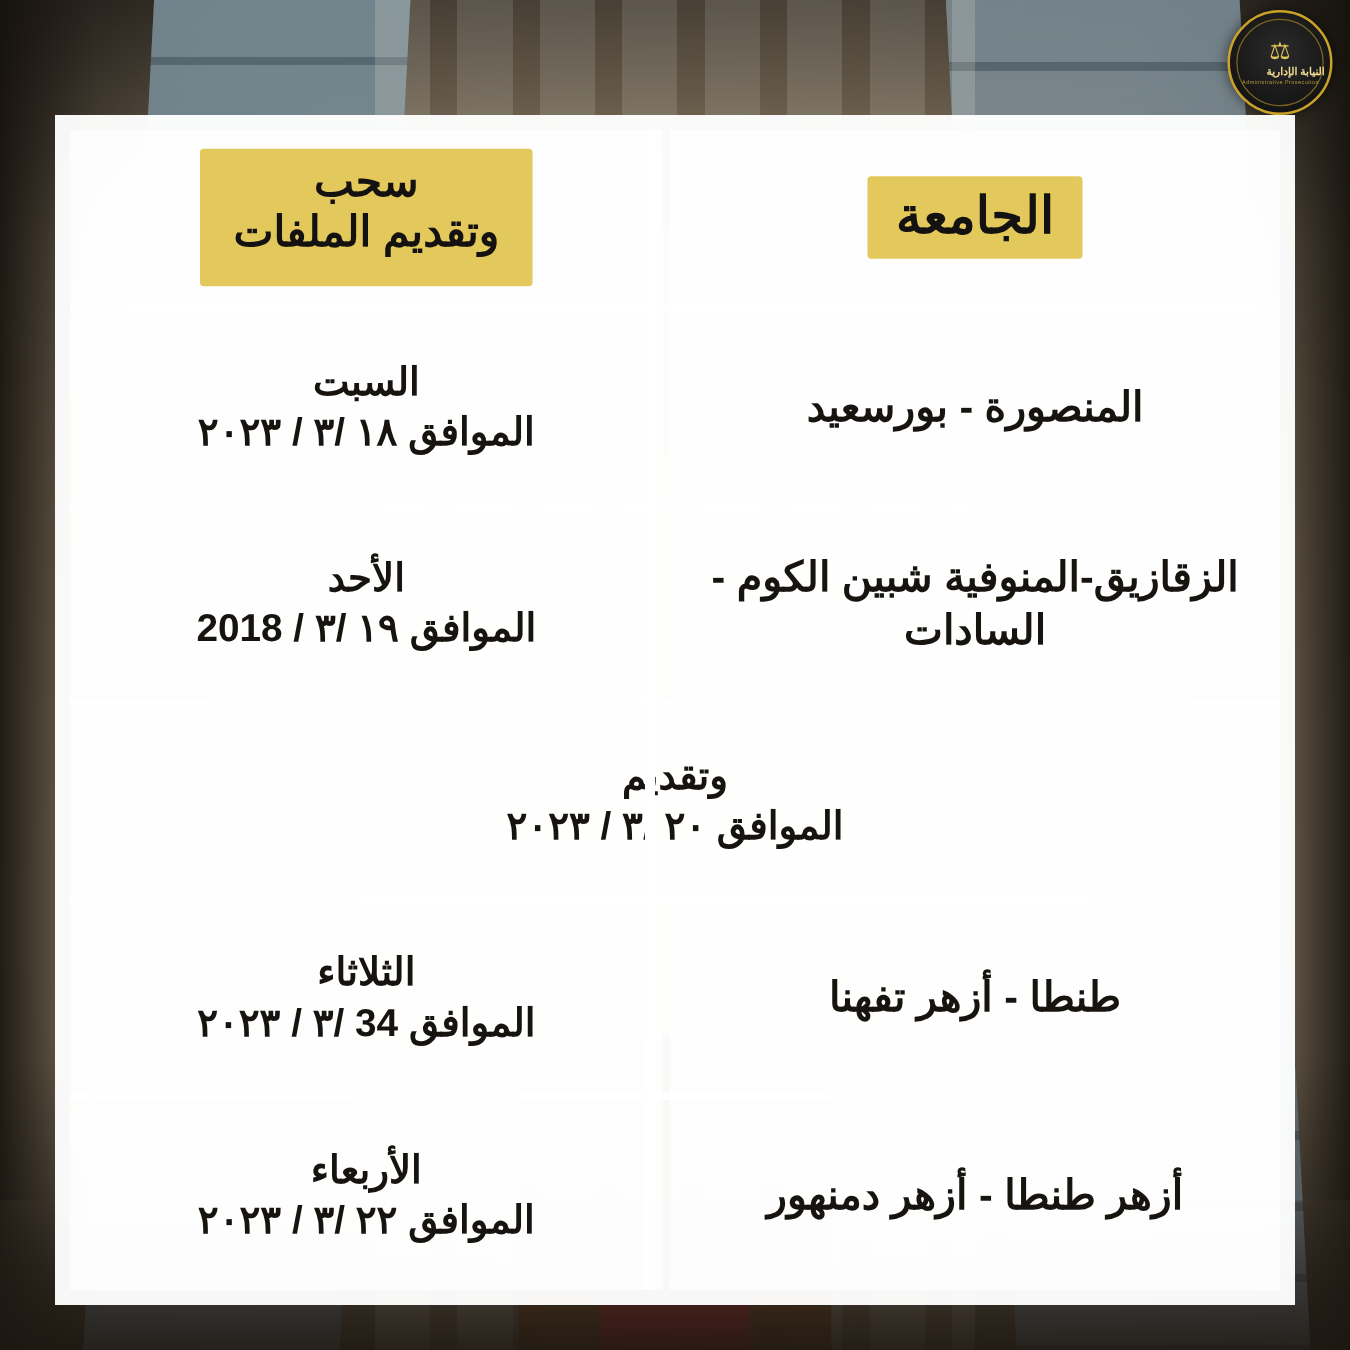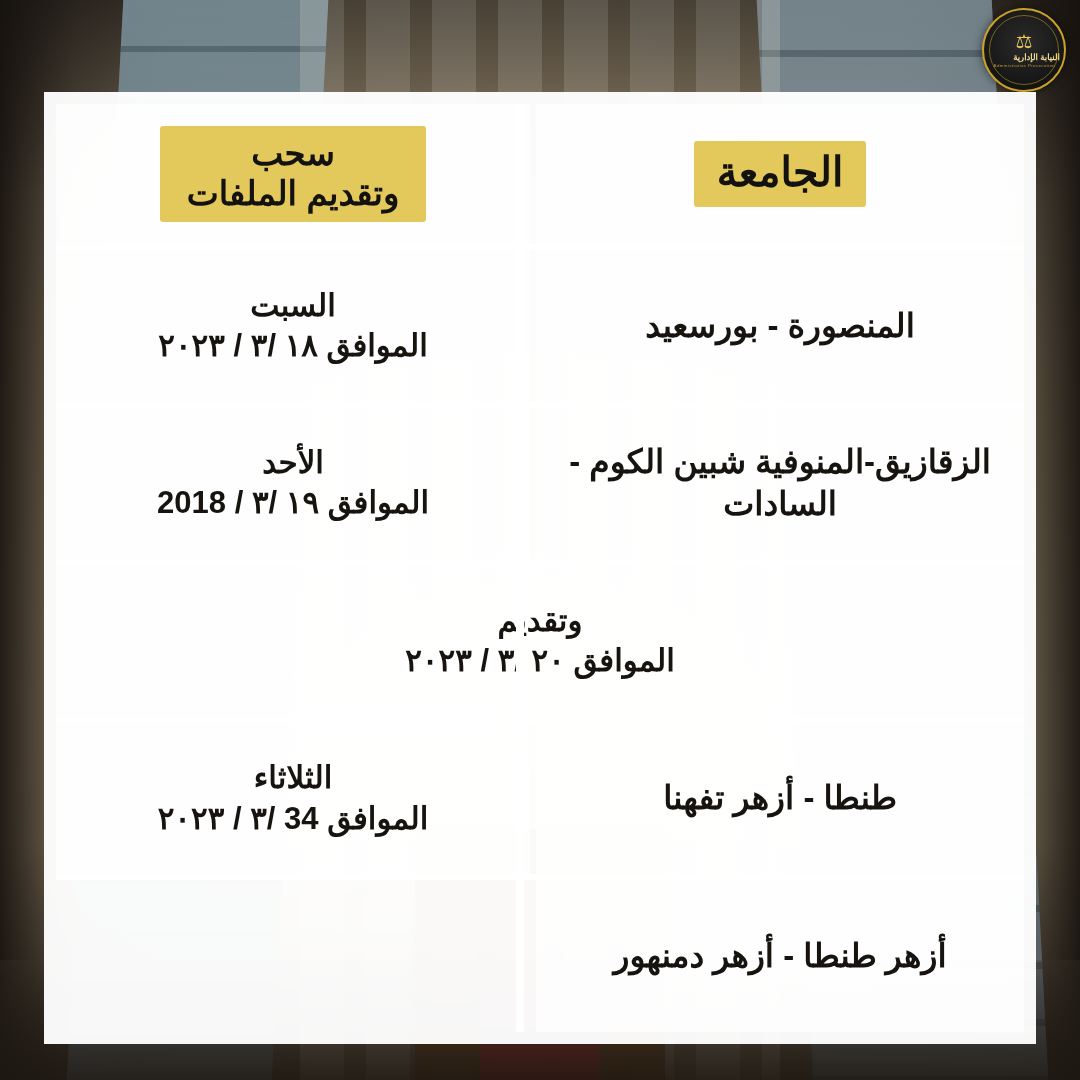--- a/index.html
+++ b/index.html
@@ -175,21 +175,21 @@
     display: inline-block;
     background: #e3c85c;
     padding: 6px 22px 10px;
     font-weight: bold;
     font-size: 41px;
     line-height: 1.18;
     color: #141210;
     border-radius: 2px;
     box-shadow: 0 0 0 1px rgba(227,200,92,1);
   }
-  .chip.two-line { font-size: 34px; padding: 6px 26px 8px; }
+  .chip.two-line { font-size: 34px; padding: 6px 26px 22px; }
 
   .uni-text {
     font-weight: bold;
     font-size: 33px;
     line-height: 1.28;
     color: #17140f;
   }
   .date-text {
     font-weight: bold;
     font-size: 31px;
@@ -285,16 +285,22 @@
           <span>الثلاثاء</span>
           <span class="d2">الموافق 34 /٣ / ٢٠٢٣</span>
         </span>
       </div>
     </div>
 
     <div class="row body">
       <div class="cell uni">
         <span class="uni-text">أزهر طنطا - أزهر دمنهور</span>
       </div>
+      <div class="cell date">
+        <span class="date-text">
+          <span>الأربعاء</span>
+          <span class="d2">الموافق ٢٢ /٣ / ٢٠٢٣</span>
+        </span>
+      </div>
     </div>
 
   </div>
 </div>
 
 </body></html>

